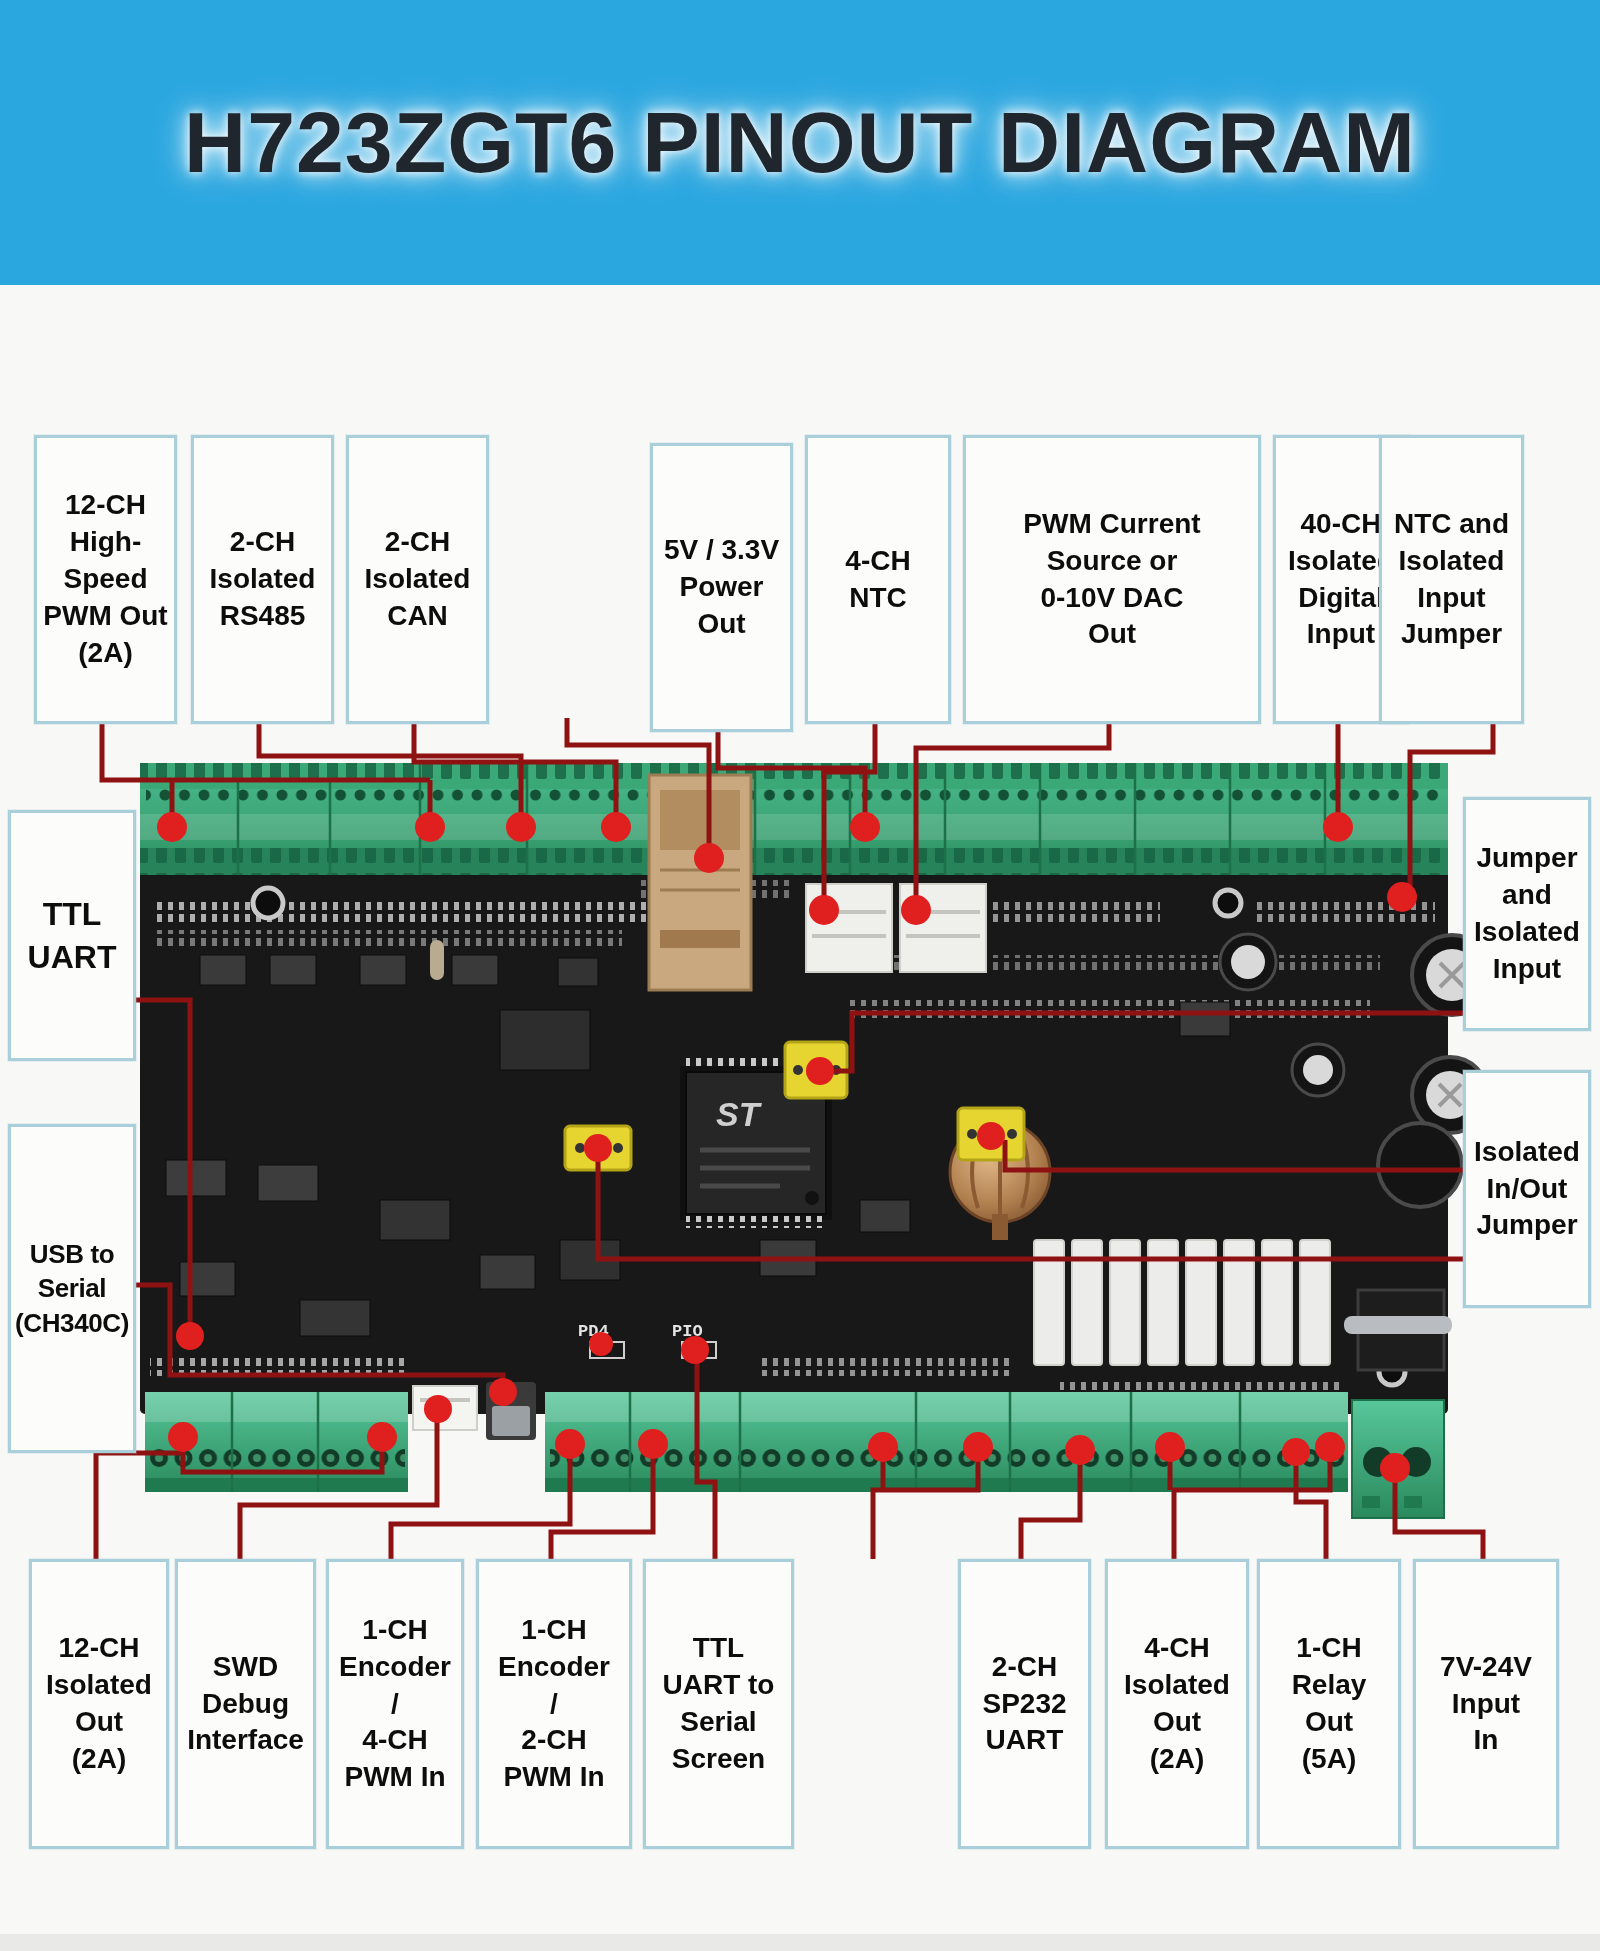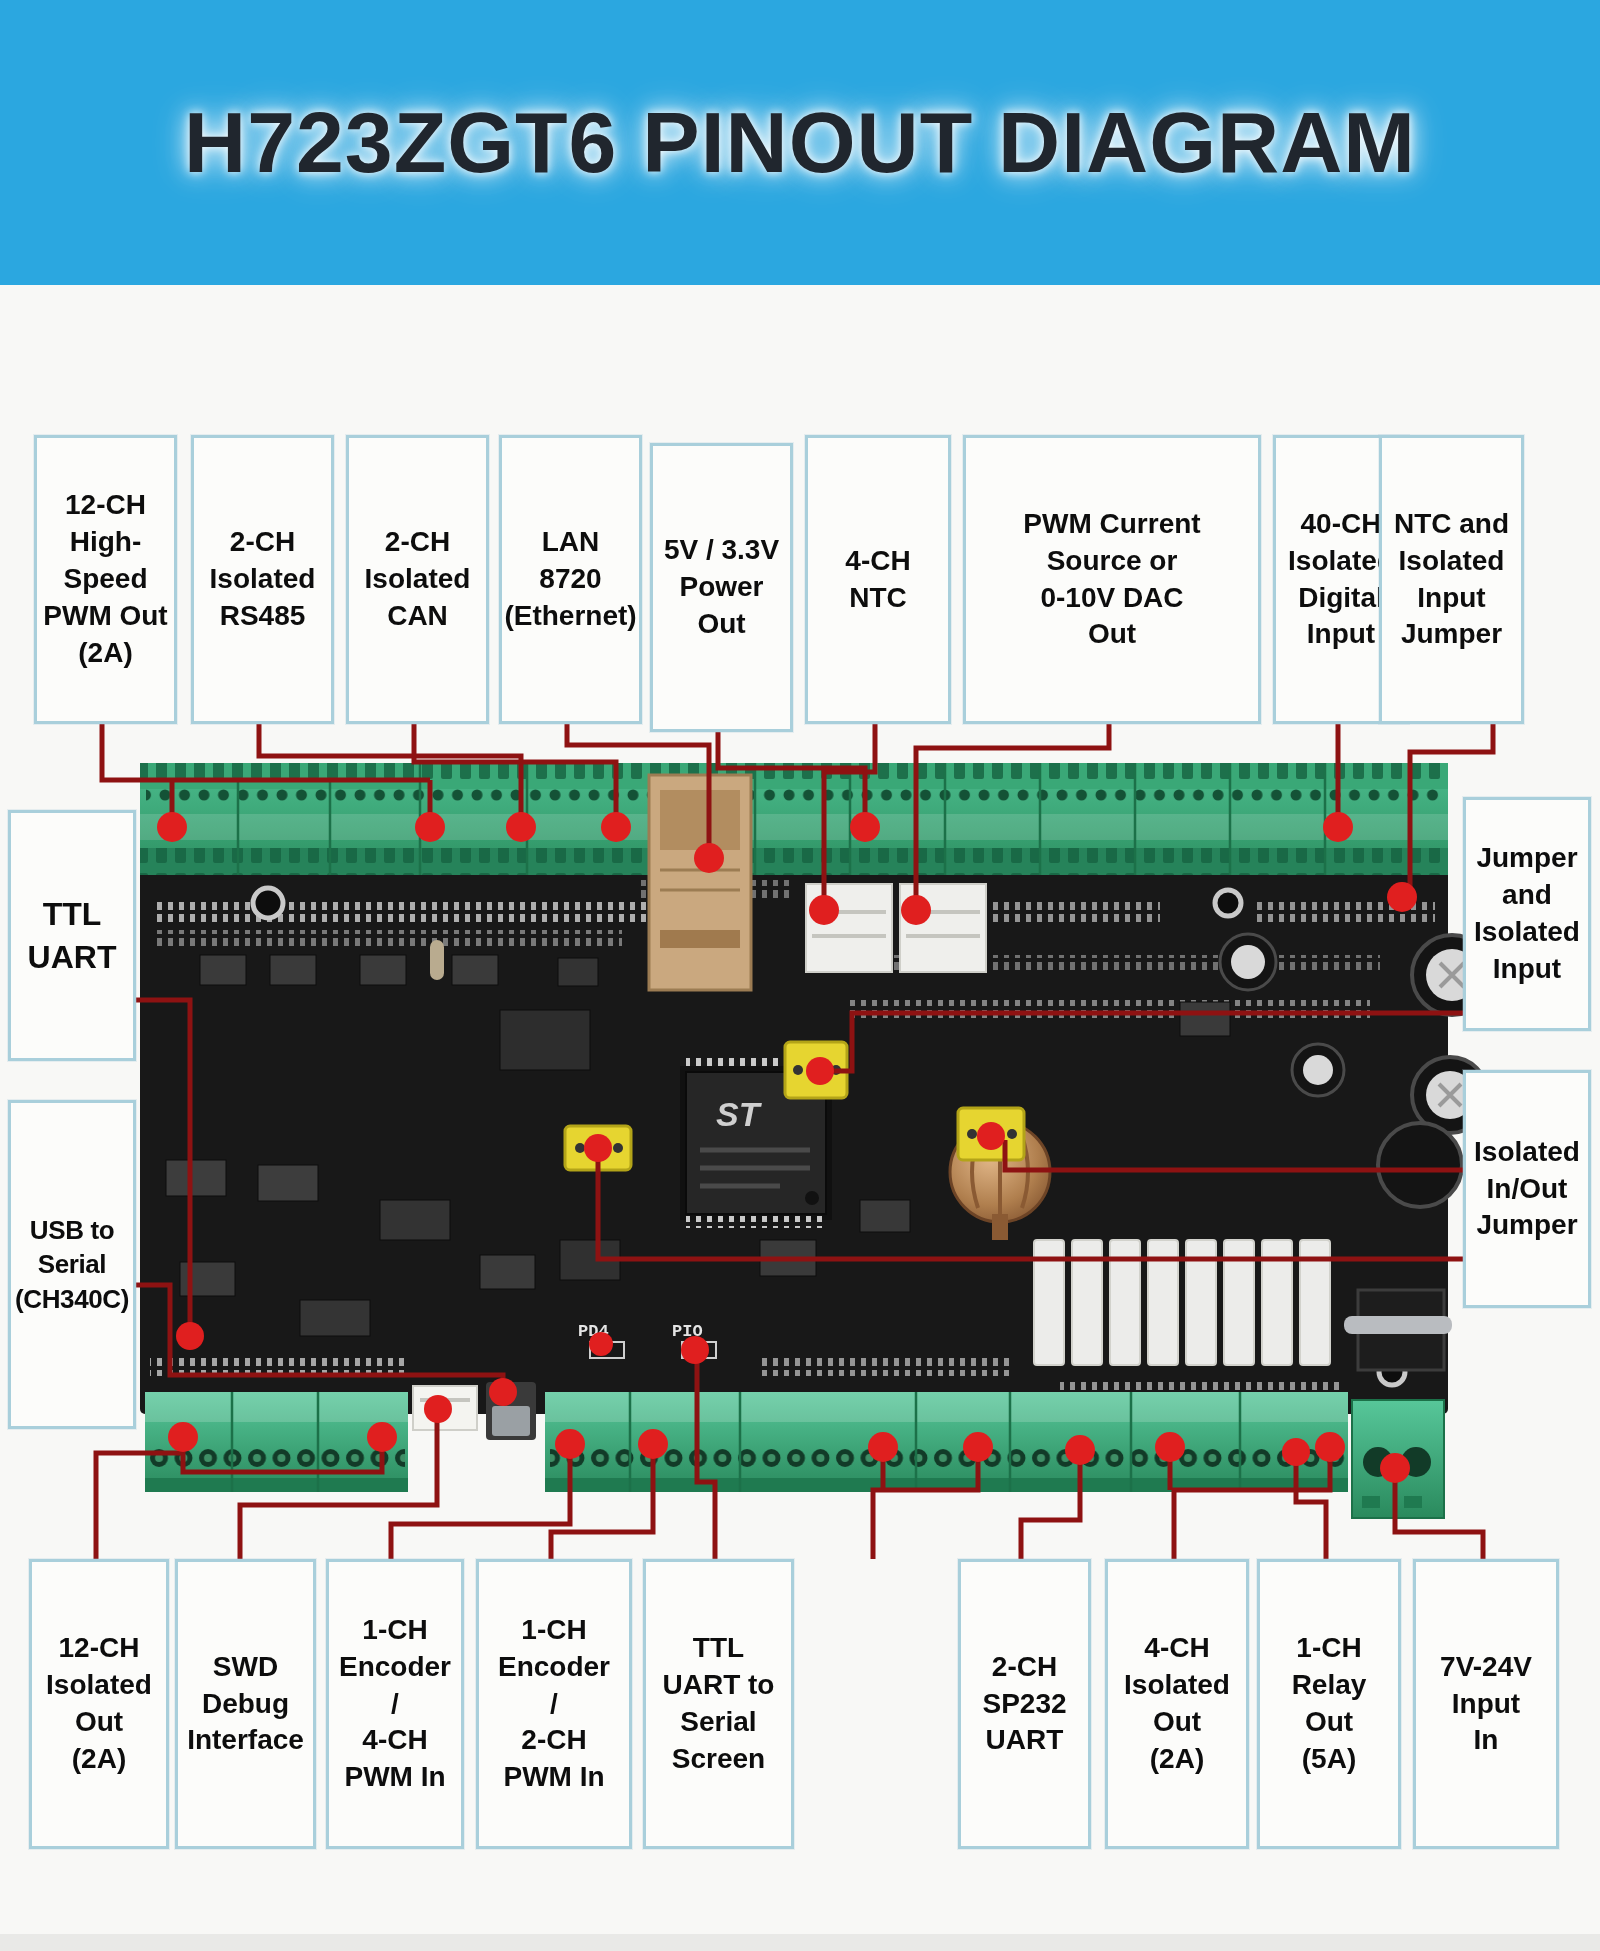--- a/index.html
+++ b/index.html
@@ -7,21 +7,21 @@
         font-family:"Liberation Sans",sans-serif;}
   .hdr{position:absolute;left:0;top:0;width:1600px;height:285px;background:#2ba7e0;
        display:flex;align-items:center;justify-content:center;}
   .hdr h1{margin:0;font-size:86px;font-weight:800;letter-spacing:1px;color:#20262e;
        text-shadow:0 0 10px rgba(255,255,255,.95),0 0 22px rgba(255,255,255,.85),0 0 36px rgba(255,255,255,.6);}
   .box{position:absolute;border:3px solid #a9cfdb;background:#fcfcfa;color:#0d0d0d;
        display:flex;align-items:center;justify-content:center;text-align:center;
        font-weight:700;font-size:28px;line-height:1.32;white-space:pre-line;
        box-shadow:0 0 0 1px rgba(170,205,220,.25);}
   .box.sm{font-size:21px;letter-spacing:-.3px;}
-  .box.md{font-size:26px;letter-spacing:-.4px;}
+  .box.md{font-size:26px;letter-spacing:-.4px;margin-top:24px;}
   .box.lg{font-size:32px;}
   svg.overlay{position:absolute;left:0;top:0;pointer-events:none;}
 </style>
 </head>
 <body>
 
 <div class="page">
 
   <div class="hdr">
     <h1>H723ZGT6 PINOUT DIAGRAM</h1>
@@ -276,23 +276,20 @@
 High-
 Speed
 PWM Out
 (2A)</div>
   <div class="box" style="left:191px;top:435px;width:137px;height:283px">2-CH
 Isolated
 RS485</div>
   <div class="box" style="left:346px;top:435px;width:137px;height:283px">2-CH
 Isolated
 CAN</div>
-  <div class="box" style="left:499px;top:435px;width:137px;height:283px">LAN
-8720
-(Ethernet)</div>
   <div class="box" style="left:650px;top:443px;width:137px;height:283px">5V / 3.3V
 Power
 Out</div>
   <div class="box" style="left:805px;top:435px;width:140px;height:283px">4-CH
 NTC</div>
   <div class="box" style="left:963px;top:435px;width:292px;height:283px">PWM Current
 Source or
 0-10V DAC
 Out</div>
   <div class="box" style="left:1273px;top:435px;width:130px;height:283px">40-CH

